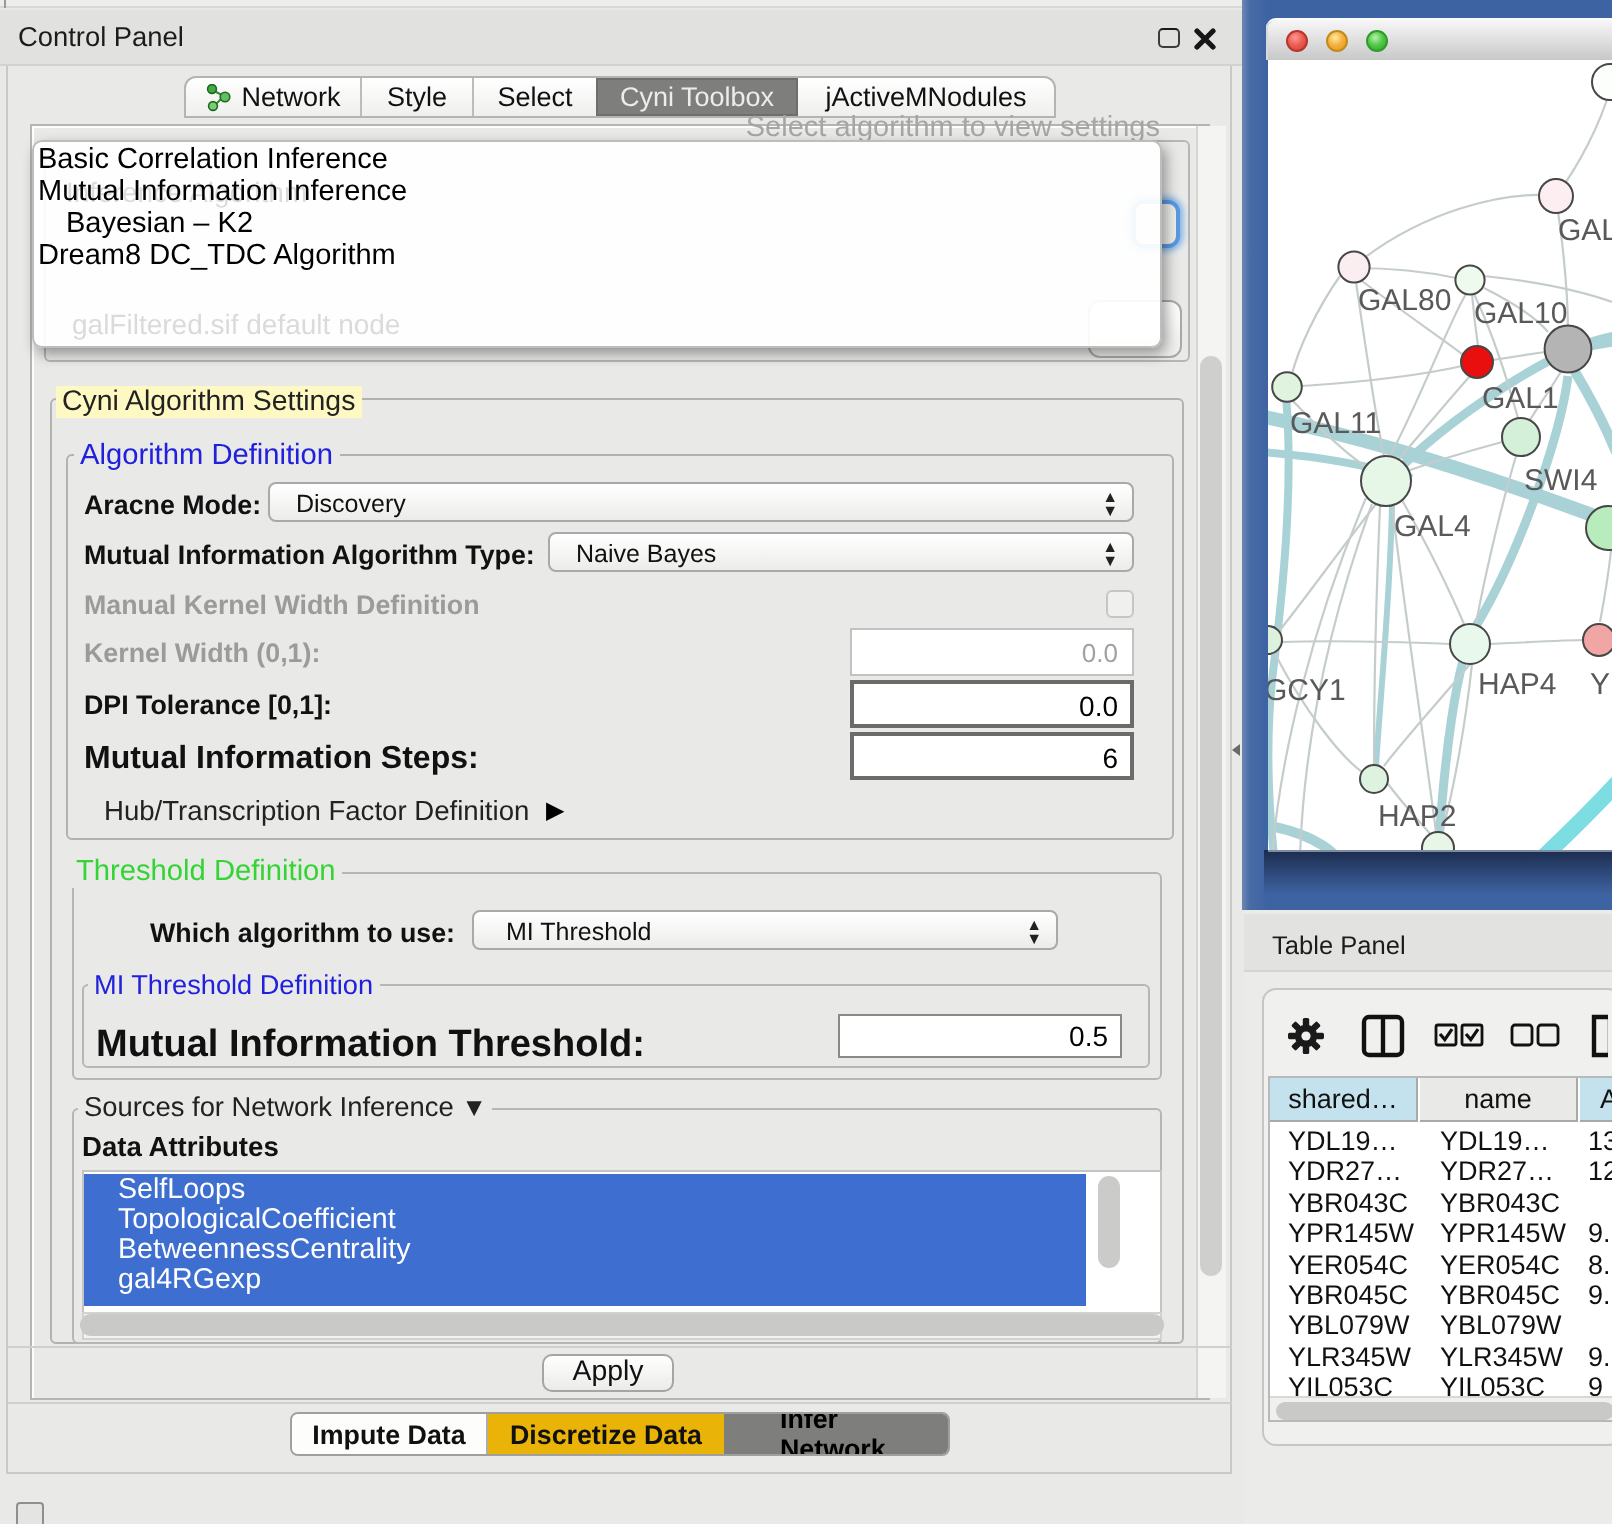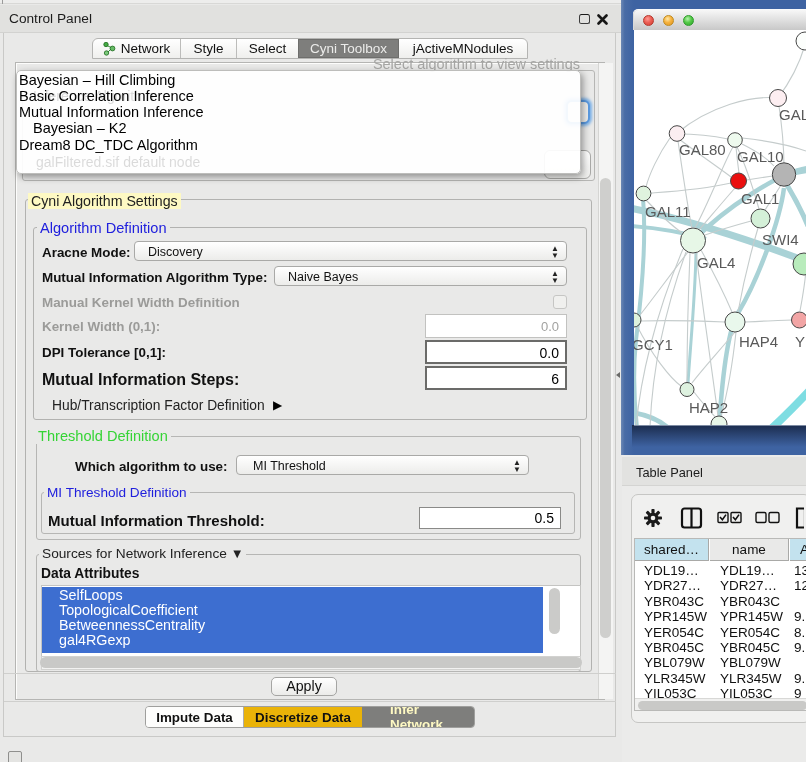--- a/index.html
+++ b/index.html
@@ -51,21 +51,20 @@
 <div class="abs" style="left:22px;top:70px;width:573px;height:111px;border:1px solid #b6b6b4;border-radius:3px;"></div>
 <div class="abs" style="left:566px;top:100px;width:24px;height:24px;border-radius:6px;background:#eeeeec;border:2px solid #5b9ae0;box-shadow:0 0 3px 1.5px #7db2e8;"></div>
 <div class="abs" style="left:544px;top:150px;width:47px;height:29px;border:1px solid #a9a9a7;border-radius:6px;background:linear-gradient(#ffffff,#ededeb);"></div>
 
 <div class="abs" style="left:16px;top:56px;width:564px;text-align:right;font-size:14.5px;color:#a6a6a4;">Select algorithm to view settings</div>
 
 <div class="abs" style="left:15.5px;top:70px;width:565px;height:104px;background:rgba(255,255,255,0.93);border:1px solid #bdbdbb;border-radius:5px;box-shadow:2px 3px 7px rgba(0,0,0,0.38);"></div>
 <div class="abs" style="left:33px;top:88px;font-size:14px;color:rgba(40,40,40,0.16);">Inference Algorithm</div>
 <div class="abs" style="left:36px;top:154px;font-size:14px;color:rgba(40,40,40,0.17);">galFiltered.sif default node</div>
 <div class="abs" style="left:18px;top:71.5px;width:560px;font-size:14.5px;color:#000;line-height:16.3px;">
-  <div style="padding-left:1px;">Bayesian – Hill Climbing</div>
   <div style="padding-left:1px;">Basic Correlation Inference</div>
   <div style="padding-left:1px;">Mutual Information Inference</div>
   <div style="padding-left:15px;">Bayesian – K2</div>
   <div style="padding-left:1px;">Dream8 DC_TDC Algorithm</div>
 </div>
 
 <div class="abs" style="left:25px;top:199px;width:567px;height:473px;border:1px solid #b2b2b0;border-radius:3px;"></div>
 <div class="abs" style="left:28px;top:193px;background:#fef9c3;padding:0 3px;font-size:14.2px;color:#222;">Cyni Algorithm Settings</div>
 
 <div class="abs" style="left:33px;top:227px;width:554px;height:193px;border:1px solid #b2b2b0;border-radius:3px;"></div>
@@ -103,21 +102,21 @@
 
 <div class="abs bold" style="left:75px;top:459px;font-size:13.4px;color:#111;">Which algorithm to use:</div>
 <div class="abs" style="left:236px;top:455px;width:293px;height:20px;border:1px solid #a9a9a7;border-radius:4px;background:linear-gradient(#ffffff,#ececea);">
   <div style="position:absolute;left:16px;top:2.5px;font-size:12.5px;color:#111;">MI Threshold</div>
   <div style="position:absolute;right:7px;top:2.5px;font-size:8px;color:#222;line-height:7px;letter-spacing:0;">▲<br>▼</div>
 </div>
 
 <div class="abs" style="left:41px;top:492px;width:534px;height:42px;border:1px solid #b6b6b4;border-radius:3px;"></div>
 <div class="abs" style="left:44px;top:485px;background:#e9e9e8;padding:0 3px;font-size:13.6px;color:#2020dd;">MI Threshold Definition</div>
 
-<div class="abs bold" style="left:48px;top:512px;font-size:15px;color:#111;">Mutual Information Threshold:</div>
+<div class="abs bold" style="left:48px;top:512px;font-size:19px;color:#111;">Mutual Information Threshold:</div>
 <div class="abs" style="left:419px;top:507px;width:142px;height:22px;border:1px solid #8a8a88;background:#fff;font-size:14px;color:#000;text-align:right;padding:2px 6px 0 0;">0.5</div>
 
 <div class="abs" style="left:36px;top:554px;width:545px;height:118px;border:1px solid #b6b6b4;border-radius:3px;"></div>
 <div class="abs" style="left:39px;top:546px;background:#e9e9e8;padding:0 3px;font-size:13.7px;color:#222;">Sources for Network Inference <span style="font-size:13px;letter-spacing:-1px;">▼</span></div>
 
 <div class="abs bold" style="left:41px;top:566px;font-size:13.8px;color:#111;">Data Attributes</div>
 
 <div class="abs" style="left:41px;top:585px;width:540px;height:71px;background:#ffffff;border:1px solid #c4c4c2;border-bottom:none;"></div>
 <div class="abs" style="left:42px;top:587px;width:501px;height:66px;background:#3d6ed0;"></div>
 <div class="abs" style="left:59px;top:588px;font-size:14.3px;color:#fff;line-height:14.9px;">SelfLoops<br>TopologicalCoefficient<br>BetweennessCentrality<br>gal4RGexp</div>
@@ -127,21 +126,21 @@
 <div class="abs" style="left:40px;top:657px;width:542px;height:11px;background:#c9c9c7;border-radius:6px;"></div>
 
 <div class="abs" style="left:4px;top:673px;width:612px;height:1px;background:#cfcfcd;"></div>
 <div class="abs" style="left:271px;top:677px;width:66px;height:19px;border:1px solid #a5a5a3;border-radius:5px;background:linear-gradient(#ffffff,#ebebe9);text-align:center;font-size:14.2px;color:#111;padding-top:0px;">Apply</div>
 <div class="abs" style="left:4px;top:701px;width:612px;height:1px;background:#cfcfcd;"></div>
 
 <div class="abs" style="left:145px;top:706px;height:22px;display:flex;font-size:13.4px;font-weight:bold;border:1px solid #9f9f9d;border-radius:4px;overflow:hidden;">
   <div style="width:97px;display:flex;align-items:center;justify-content:center;background:#fdfdfc;color:#111;">Impute Data</div>
   <div style="width:1px;background:#adadab;"></div>
   <div style="width:118px;display:flex;align-items:center;justify-content:center;background:#eab308;color:#111;">Discretize Data</div>
-  <div style="width:112px;display:flex;align-items:center;justify-content:center;background:#7e7e7c;color:#fef9c3;padding-left:28px;">Infer Network</div>
+  <div style="width:112px;display:flex;align-items:center;justify-content:center;background:#7e7e7c;color:#000000;padding-left:28px;">Infer Network</div>
 </div>
 
 <div class="abs" style="left:8px;top:751px;width:14px;height:14px;border:1.5px solid #8f8f8d;border-radius:2px;background:#e4e4e2;"></div>
 
 <div class="abs" style="left:621px;top:0;width:185px;height:455px;background:linear-gradient(90deg,#6c88b4 0%,#496ca6 2%,#3e63a2 7%,#3e63a2 100%);"></div>
 
 <div class="abs" style="left:632px;top:425px;width:174px;height:22px;background:linear-gradient(#1b2c4d,#3e63a2);"></div>
 
 <div class="abs" style="left:633px;top:9px;width:173px;height:21px;background:linear-gradient(#f7f7f7,#c8c8c8);border-radius:5px 0 0 0;border-top:1px solid #fbfbfb;box-shadow:inset 1px 0 0 #d9d9d9;"></div>
 <div class="abs" style="left:643px;top:15px;width:11px;height:11px;border-radius:50%;background:radial-gradient(circle at 40% 32%, #ff9a94 0%, #ec5f55 45%, #d23b30 100%);border:0.5px solid #b5372c;"></div>

